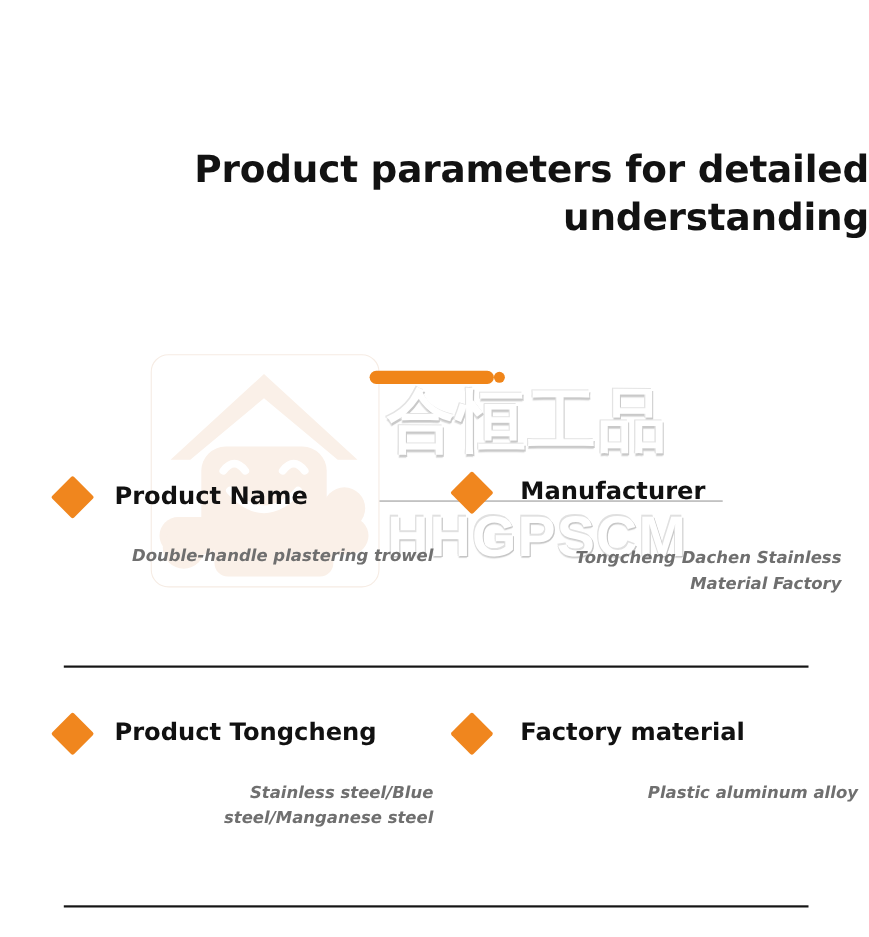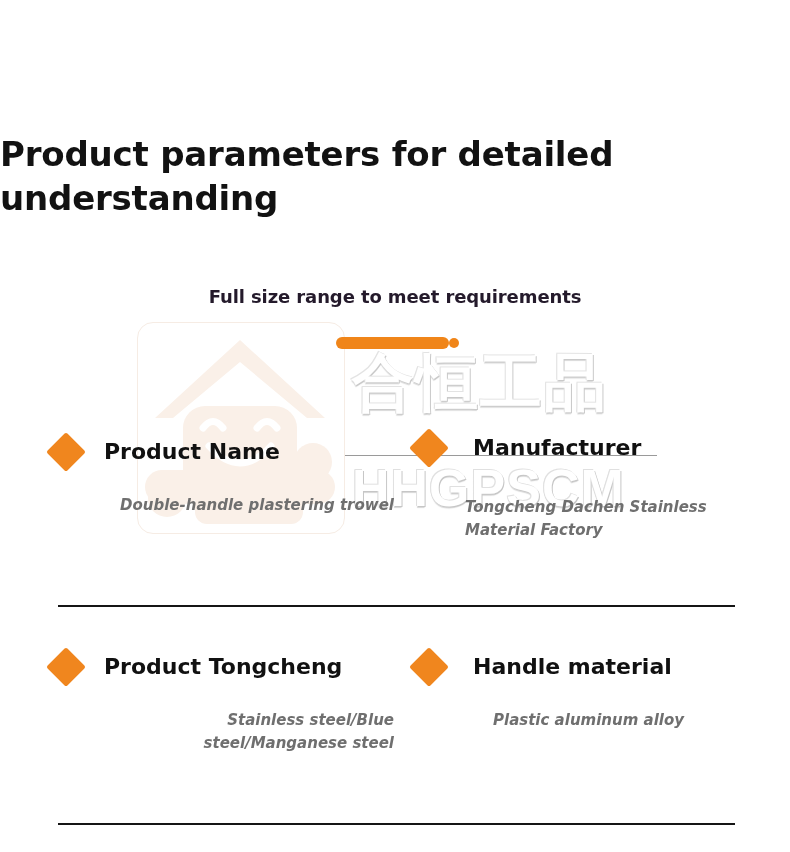--- a/index.html
+++ b/index.html
@@ -115,21 +115,21 @@
     position: relative;
     z-index: 3;
     width: 790px;
     height: 852px;
   }
   .title {
     position: absolute;
     left: 0;
     top: 133px;
     width: 790px;
-    text-align: left;
+    text-align: right;
     font-family: "DejaVu Sans", sans-serif;
     font-size: 34px;
     font-weight: 700;
     line-height: 1.28;
     color: #121212;
     letter-spacing: -0.2px;
   }
   .subtitle {
     position: absolute;
     left: 0;
@@ -149,21 +149,21 @@
     width: 790px;
   }
   .param-row.row1 { top: 430px; }
   .param-row.row2 { top: 645px; }
 
   .param-cell {
     position: absolute;
     top: 0;
   }
   .param-cell.left  { left: 52px;  width: 360px; text-align: right; }
-  .param-cell.right { left: 415px; width: 365px; }
+  .param-cell.right { left: 415px; width: 365px; text-align: right; }
 
   .param-head {
     position: relative;
     height: 46px;
   }
   .diamond {
     position: absolute;
     left: 0;
     top: 8px;
     width: 28px;
@@ -252,21 +252,20 @@
     <div class="wm-dot"></div>
 
     <div class="wm-cn">合恒工品</div>
     <div class="wm-hline"></div>
     <div class="wm-en">HHGPSCM</div>
   </div>
 
   <div class="content">
 
     <div class="title">Product parameters for detailed understanding</div>
-    <div class="subtitle">Full size range to meet requirements</div>
 
     <div class="param-row row1">
       <div class="param-cell left">
         <div class="param-head">
           <div class="diamond"></div>
           <div class="param-label">Product Name</div>
         </div>
         <div class="param-value">Double-handle plastering trowel</div>
       </div>
       <div class="param-cell right">
@@ -284,21 +283,21 @@
       <div class="param-cell left">
         <div class="param-head">
           <div class="diamond"></div>
           <div class="param-label">Product Tongcheng</div>
         </div>
         <div class="param-value">Stainless steel/Blue steel/Manganese steel</div>
       </div>
       <div class="param-cell right">
         <div class="param-head">
           <div class="diamond"></div>
-          <div class="param-label">Handle material</div>
+          <div class="param-label">Factory material</div>
         </div>
         <div class="param-value">Plastic aluminum alloy</div>
       </div>
     </div>
 
     <div class="divider d2"></div>
 
   </div>
 </div>
 

